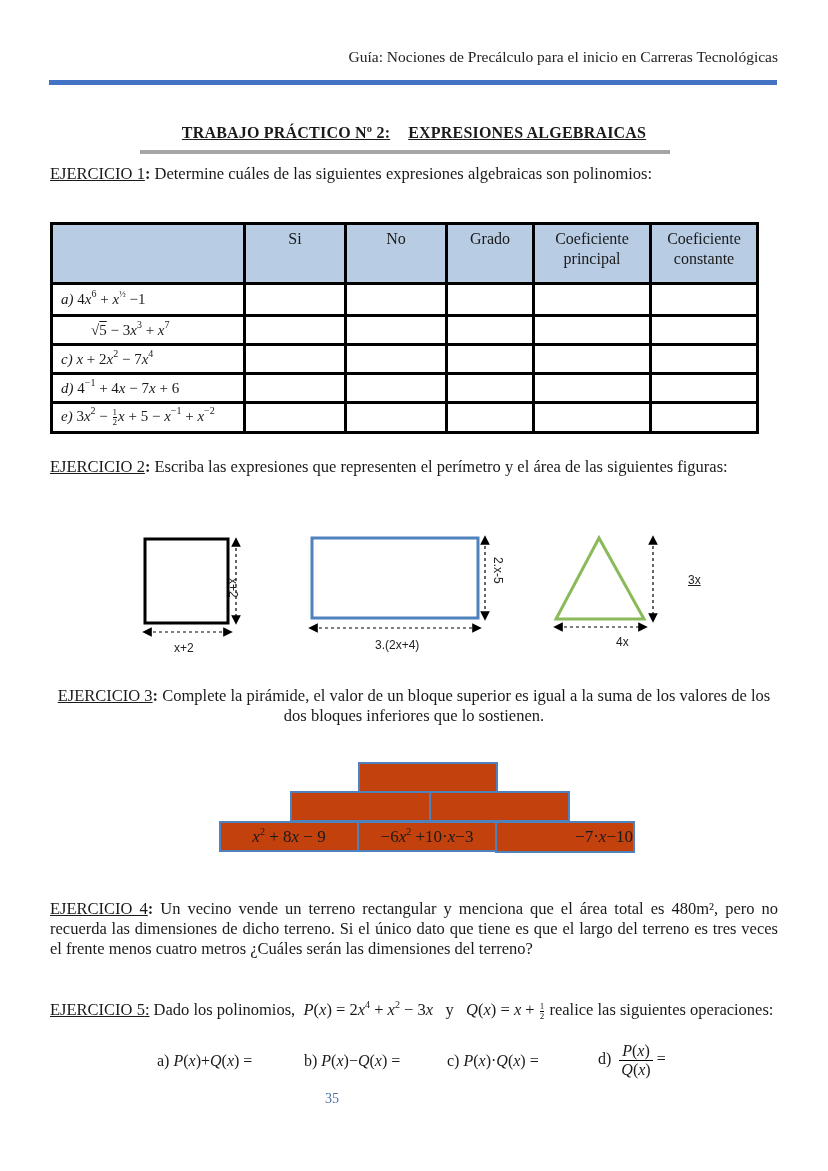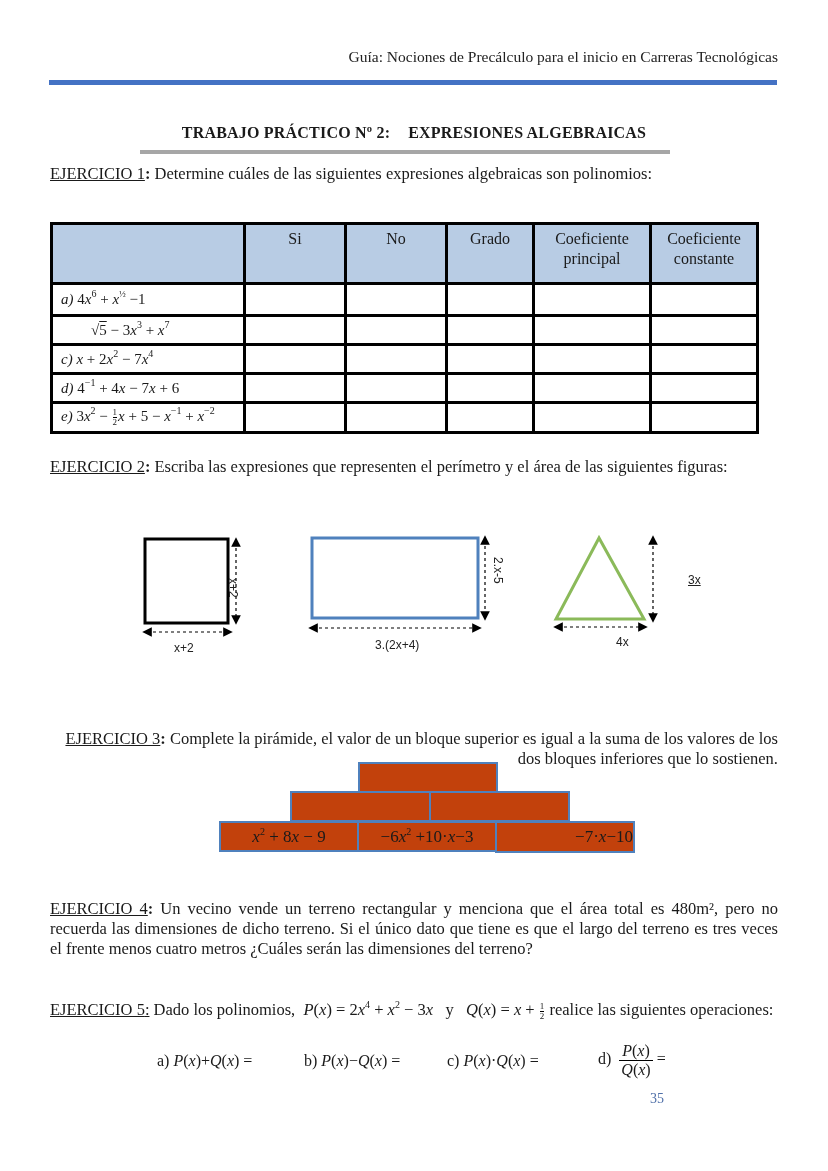--- a/index.html
+++ b/index.html
@@ -1,21 +1,21 @@
 <!DOCTYPE html>
 <html><head>
 <meta charset="utf-8">
 <style>
   html, body { margin:0; padding:0; background:#ffffff; }
   body { width:828px; height:1171px; position:relative; overflow:hidden;
          font-family:"Liberation Serif","DejaVu Serif",serif; color:#1a1a1a; }
   .abs { position:absolute; }
   .header-title { right:50px; top:48px; font-size:15.5px; color:#222; }
   .header-rule { left:49px; top:80px; width:728px; height:5px; background:#4472c4; }
-  .tp-title { left:0; width:828px; top:124px; text-align:center; font-weight:bold; font-size:16px; letter-spacing:0.2px; }
+  .tp-title { left:0; width:828px; top:124px; text-align:center; font-weight:bold; font-size:16px; letter-spacing:0.2px;text-decoration:underline; }
   .tp-title .gap { display:inline-block; width:18px; }
   .tp-rule { left:140px; top:150px; width:530px; height:4px; background:#a6a6a6; }
   .para { left:50px; width:728px; font-size:16.5px; line-height:20px; text-align:justify; }
   .ex-label { font-weight:normal; text-decoration:underline; }
   .ex-colon { font-weight:bold; }
 
   
   .tbl { left:50px; top:222px; border-collapse:collapse; position:absolute; }
   .tbl td, .tbl th { border:3px solid #000; padding:0; font-weight:normal; font-size:16px; }
   .tbl th { background:#b8cce4; vertical-align:top; text-align:center; line-height:20px; padding-top:4px; }
@@ -33,21 +33,21 @@
   
   .pbox { position:absolute; border:2px solid #4f81bd; background:#c2410c; box-sizing:border-box;
           display:flex; align-items:center; justify-content:center; font-size:17px; font-family:"Liberation Serif",serif; }
 
   
   .ops { font-size:16px; }
   .op { position:absolute; top:0; white-space:nowrap; }
   .fraction { display:inline-block; vertical-align:middle; text-align:center; line-height:18px; }
   .fraction .num { display:block; border-bottom:1px solid #000; padding:0 2px; }
   .fraction .den { display:block; padding:0 2px; }
-  .page-num { left:0; width:664px; text-align:right; top:1091px; font-size:14px; color:#4f6fa8; }
+  .page-num { left:0; width:664px; text-align:center; top:1091px; font-size:14px; color:#4f6fa8; }
 </style>
 </head>
 <body>
 
 <div class="abs header-title">Guía: Nociones de Precálculo para el inicio en Carreras Tecnológicas</div>
 <div class="abs header-rule"></div>
 
 <div class="abs tp-title">
   <span>TRABAJO PRÁCTICO Nº 2:</span><span class="gap"></span><span>EXPRESIONES ALGEBRAICAS</span>
 </div>
@@ -142,21 +142,21 @@
     <line x1="558" y1="107" x2="643" y2="107" stroke="#000" stroke-dasharray="3,3" stroke-width="1.2" marker-start="url(#arrS)" marker-end="url(#arr)"></line>
   </g>
 </svg>
 <div class="abs fig-label" style="left:240px; top:578px; transform:rotate(90deg); transform-origin:left top; width:40px;">x+2</div>
 <div class="abs fig-label" style="left:174px; top:641px;">x+2</div>
 <div class="abs fig-label" style="left:505px; top:557px; transform:rotate(90deg); transform-origin:left top; width:40px;">2.x-5</div>
 <div class="abs fig-label" style="left:375px; top:638px;">3.(2x+4)</div>
 <div class="abs fig-label" style="left:688px; top:573px;text-decoration:underline;">3x</div>
 <div class="abs fig-label" style="left:616px; top:635px;">4x</div>
 
-<div class="abs para" style="top:729px; text-align:right;">
+<div class="abs para" style="top:686px; text-align:center;">
   <span class="ex-label">EJERCICIO 3</span><span class="ex-colon">:</span><span> Complete la pirámide, el valor de un bloque superior es igual a la suma de los valores de los dos bloques inferiores que lo sostienen.</span>
 </div>
 
 <div>
   <div class="pbox" style="left:358px; top:762px; width:140px; height:31px;"></div>
   <div class="pbox" style="left:290px; top:791px; width:141px; height:31px;"></div>
   <div class="pbox" style="left:429px; top:791px; width:141px; height:31px;"></div>
   <div class="pbox" style="left:219px; top:821px; width:140px; height:31px;">
     <span><span class="it">x</span><sup>2</sup> + 8<span class="it">x</span> − 9</span>
   </div>

